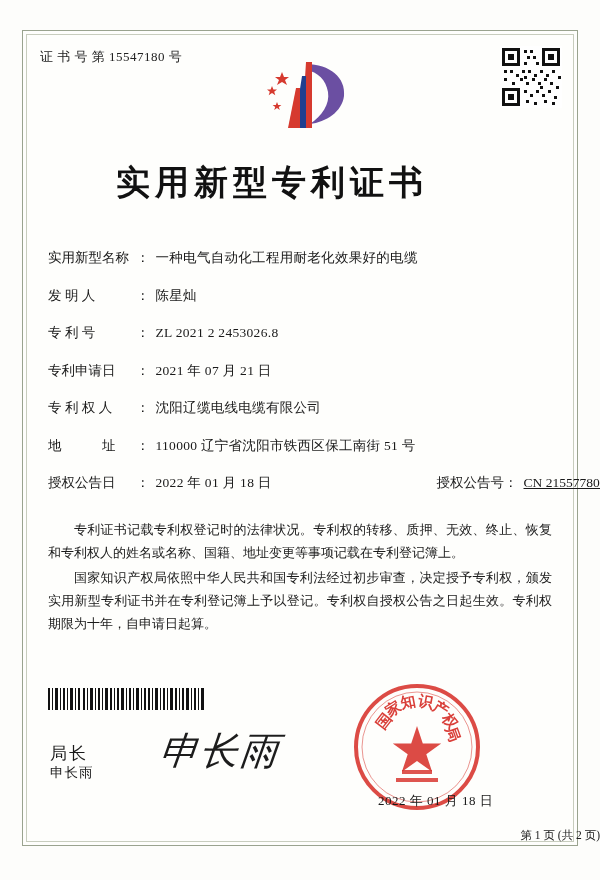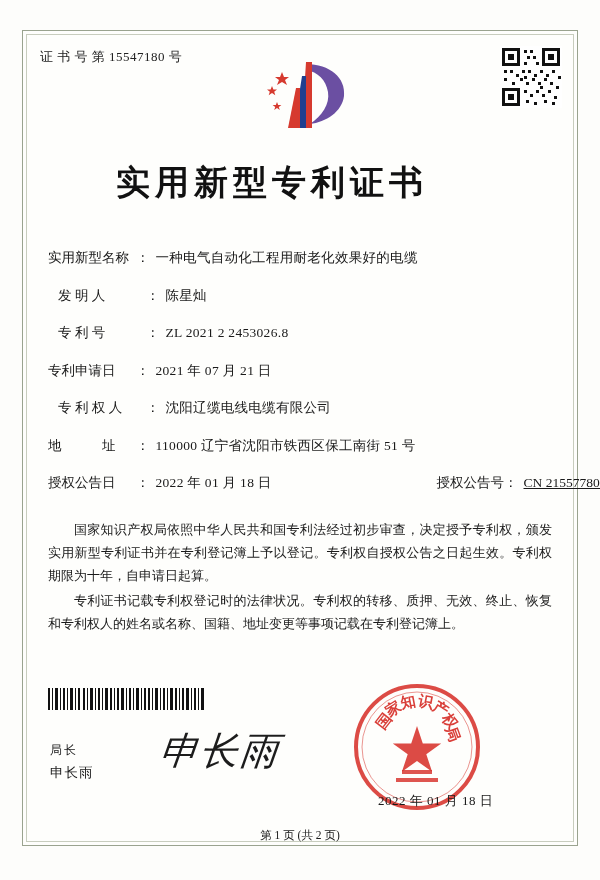--- a/index.html
+++ b/index.html
@@ -101,21 +101,20 @@
     white-space: nowrap;
   }
   .field-label {
     width: 88px;
     flex: 0 0 88px;
     letter-spacing: 0px;
   }
   .field-label.spread {
     display: inline-flex;
     justify-content: space-between;
-    margin-left: 10px;
   }
   .field-colon {
     flex: 0 0 auto;
     padding-right: 6px;
   }
   .field-value {
     flex: 1 1 auto;
     letter-spacing: 0.3px;
   }
   .field-row.split .field-value {
@@ -164,21 +163,21 @@
     font-size: 8px;
     color: #555;
     letter-spacing: 0.4px;
   }
 
   
   .sig-label {
     position: absolute;
     left: 50px;
     top: 742px;
-    font-size: 12px;
+    font-size: 17px;
     letter-spacing: 2px;
   }
   .sig-name {
     position: absolute;
     left: 50px;
     top: 764px;
     font-size: 13.5px;
     letter-spacing: 1px;
   }
   .sig-script {
@@ -209,21 +208,21 @@
     color: #1a1a1a;
     letter-spacing: 0.5px;
   }
 
   
   .page-footer {
     position: absolute;
     left: 0;
     top: 828px;
     width: 600px;
-    text-align: center;
+    text-align: right;
     font-size: 11.5px;
     color: #1a1a1a;
   }
   .bottom-faint {
     position: absolute;
     left: 0;
     top: 866px;
     width: 600px;
     text-align: center;
     font-size: 10px;
@@ -363,22 +362,22 @@
       <span class="field-label">授权公告日</span>
       <span class="field-colon">：</span>
       <span class="field-value">2022 年 01 月 18 日</span>
       <span class="field-secondary-label">授权公告号：</span>
       <span class="field-secondary-value">CN 215577800 U</span>
     </div>
 
   </div>
 
   <div class="body-text">
+    <p>专利证书记载专利权登记时的法律状况。专利权的转移、质押、无效、终止、恢复和专利权人的姓名或名称、国籍、地址变更等事项记载在专利登记簿上。</p>
     <p>国家知识产权局依照中华人民共和国专利法经过初步审查，决定授予专利权，颁发实用新型专利证书并在专利登记簿上予以登记。专利权自授权公告之日起生效。专利权期限为十年，自申请日起算。</p>
-    <p>专利证书记载专利权登记时的法律状况。专利权的转移、质押、无效、终止、恢复和专利权人的姓名或名称、国籍、地址变更等事项记载在专利登记簿上。</p>
   </div>
 
   <div class="barcode">
     <svg viewBox="0 0 156 22" width="156" height="22" preserveAspectRatio="none">
       <rect width="156" height="22" fill="#fefefc"></rect>
       <g fill="#111">
         <rect x="0" y="0" width="2" height="22"></rect>
           <rect x="4" y="0" width="1" height="22"></rect>
         <rect x="7" y="0" width="3" height="22"></rect>
           <rect x="12" y="0" width="1" height="22"></rect>

